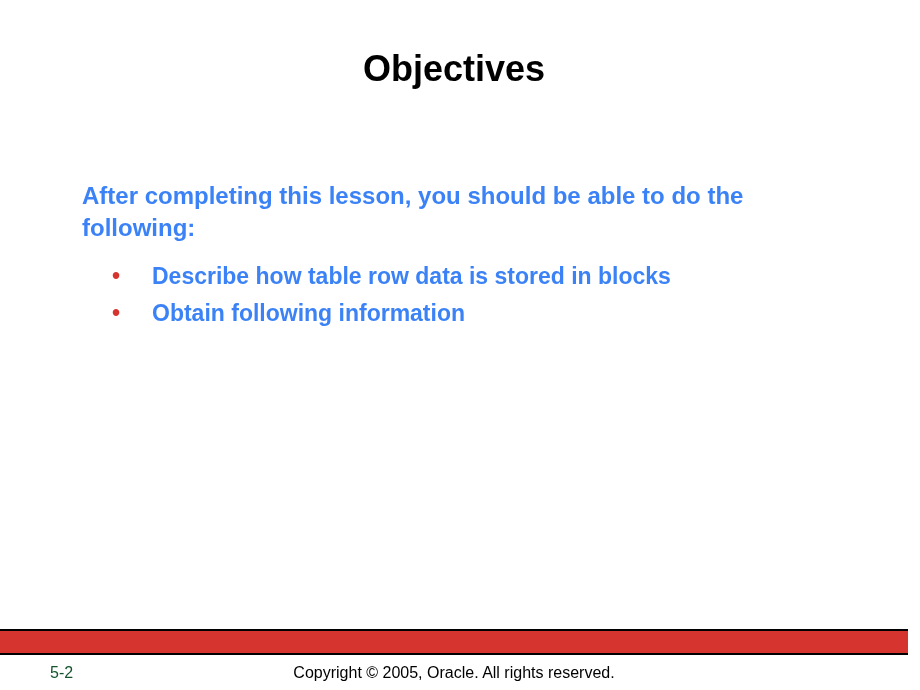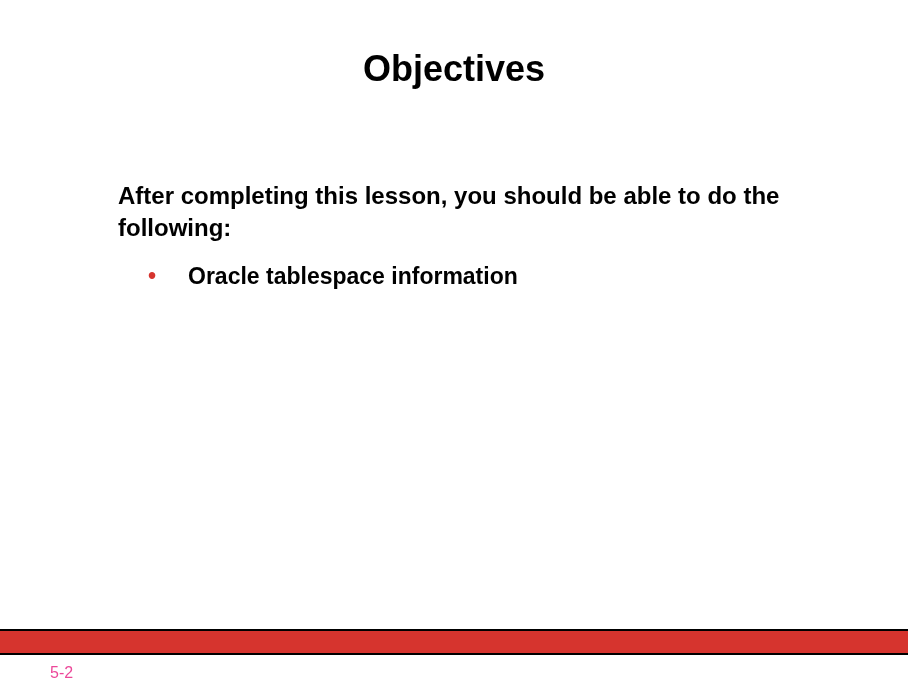--- a/index.html
+++ b/index.html
@@ -19,22 +19,21 @@
       text-align: center;
       font-size: 36px;
       font-weight: bold;
       color: #000;
     }
     .content {
       position: absolute;
       top: 180px;
       left: 82px;
       width: 780px;
-      color: #000000;
-      margin-left: 36px;
+      color: #3b82f6;
     }
     .intro {
       font-size: 24px;
       font-weight: bold;
       line-height: 1.35;
       margin-bottom: 14px;
     }
     ul.bullets {
       list-style: none;
       padding-left: 30px;
@@ -100,21 +99,21 @@
       bottom: 8px;
       left: 0;
       width: 100%;
       height: 22px;
     }
     .page-num {
       position: absolute;
       left: 50px;
       bottom: 0;
       font-size: 16px;
-      color: #ec4899;
+      color: #14532d;
     }
     .copyright {
       position: absolute;
       left: 0;
       bottom: 0;
       width: 100%;
       text-align: center;
       font-size: 16px;
       color: #000;
     }
@@ -122,28 +121,30 @@
 </head>
 <body>
 
 <div class="slide">
 
   <h1 class="title">Objectives</h1>
 
   <div class="content">
     <p class="intro">After completing this lesson, you should be able to do the following:</p>
     <ul class="bullets">
-      <li>Oracle tablespace information</li>
+      <li>Describe how table row data is stored in blocks</li>
+      <li>Obtain following information</li>
     </ul>
   </div>
 
   <div class="footer-bar">
     <div class="oracle-logo">
       <span class="box">ORACLE</span>
       <span class="reg">®</span>
     </div>
   </div>
 
   <div class="footer-text">
     <span class="page-num">5-2</span>
+    <span class="copyright">Copyright © 2005, Oracle.  All rights reserved.</span>
   </div>
 
 </div>
 
 </body></html>

